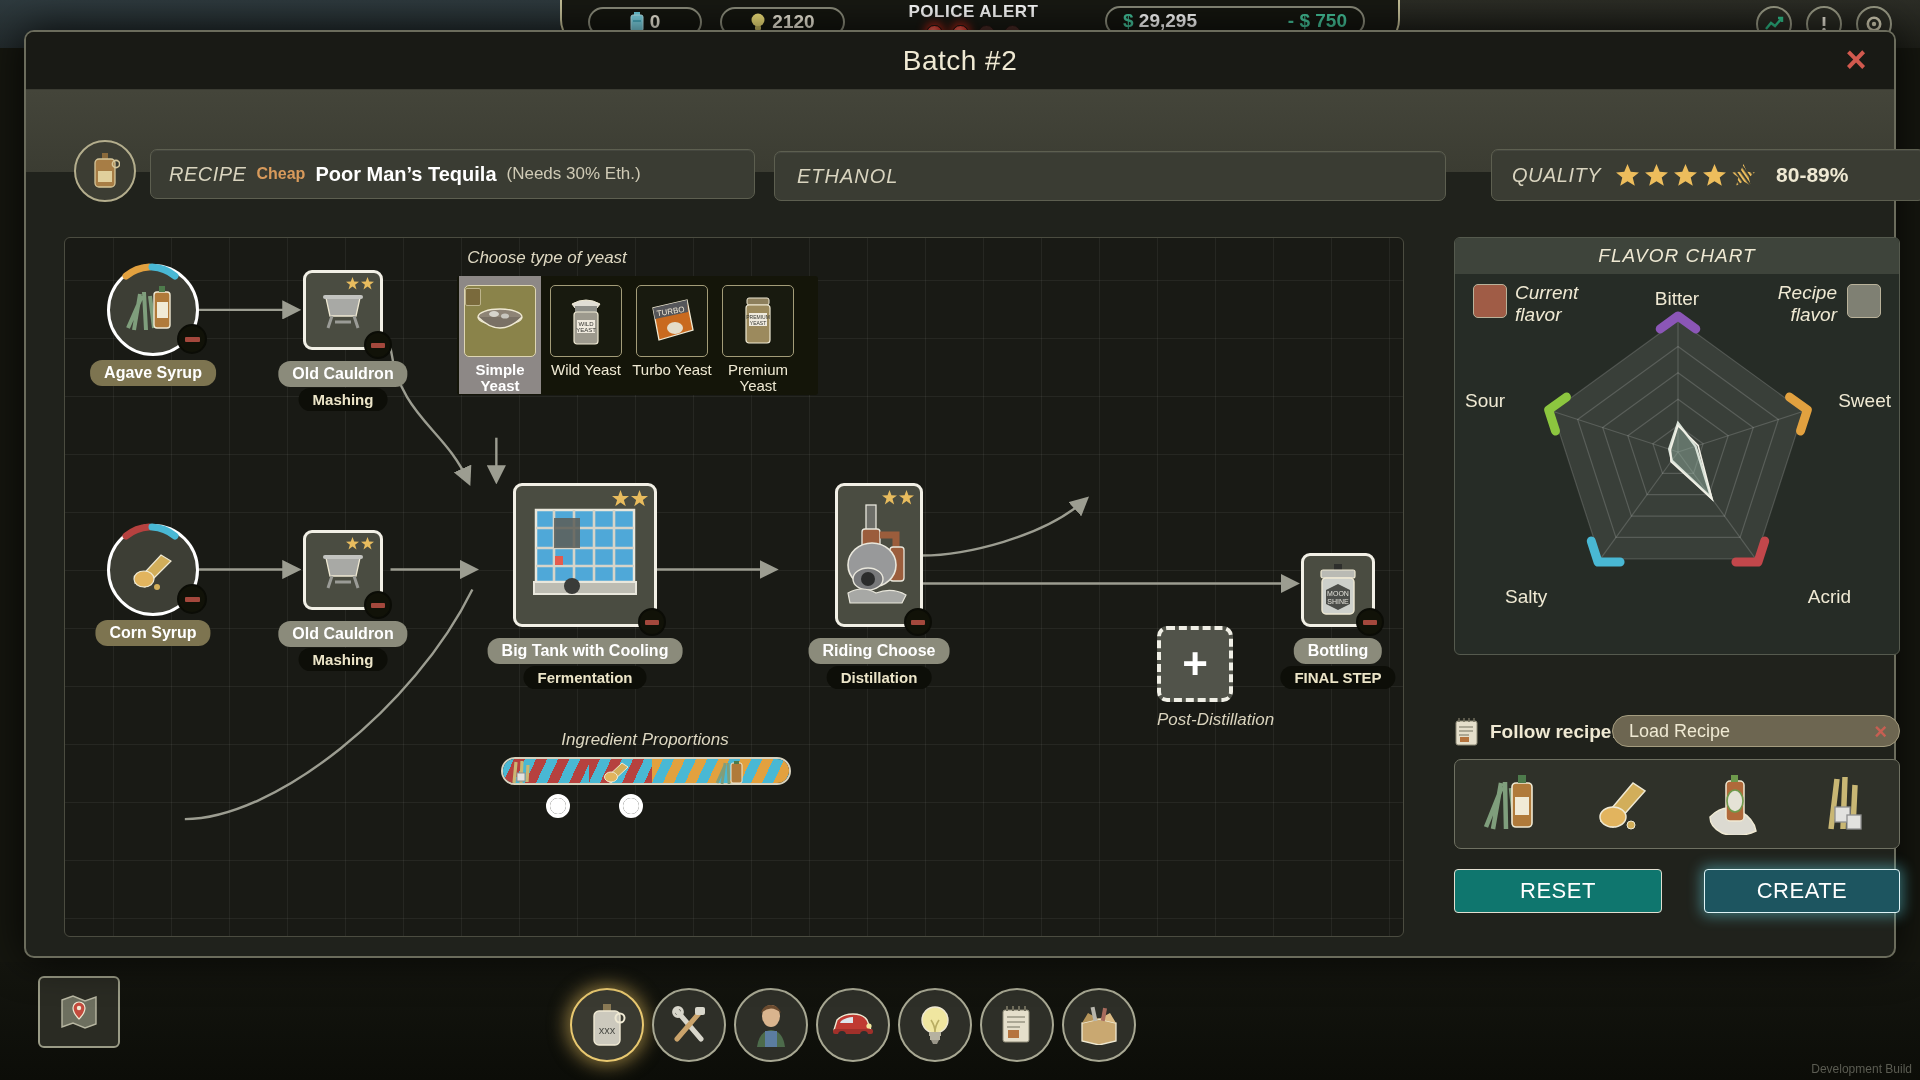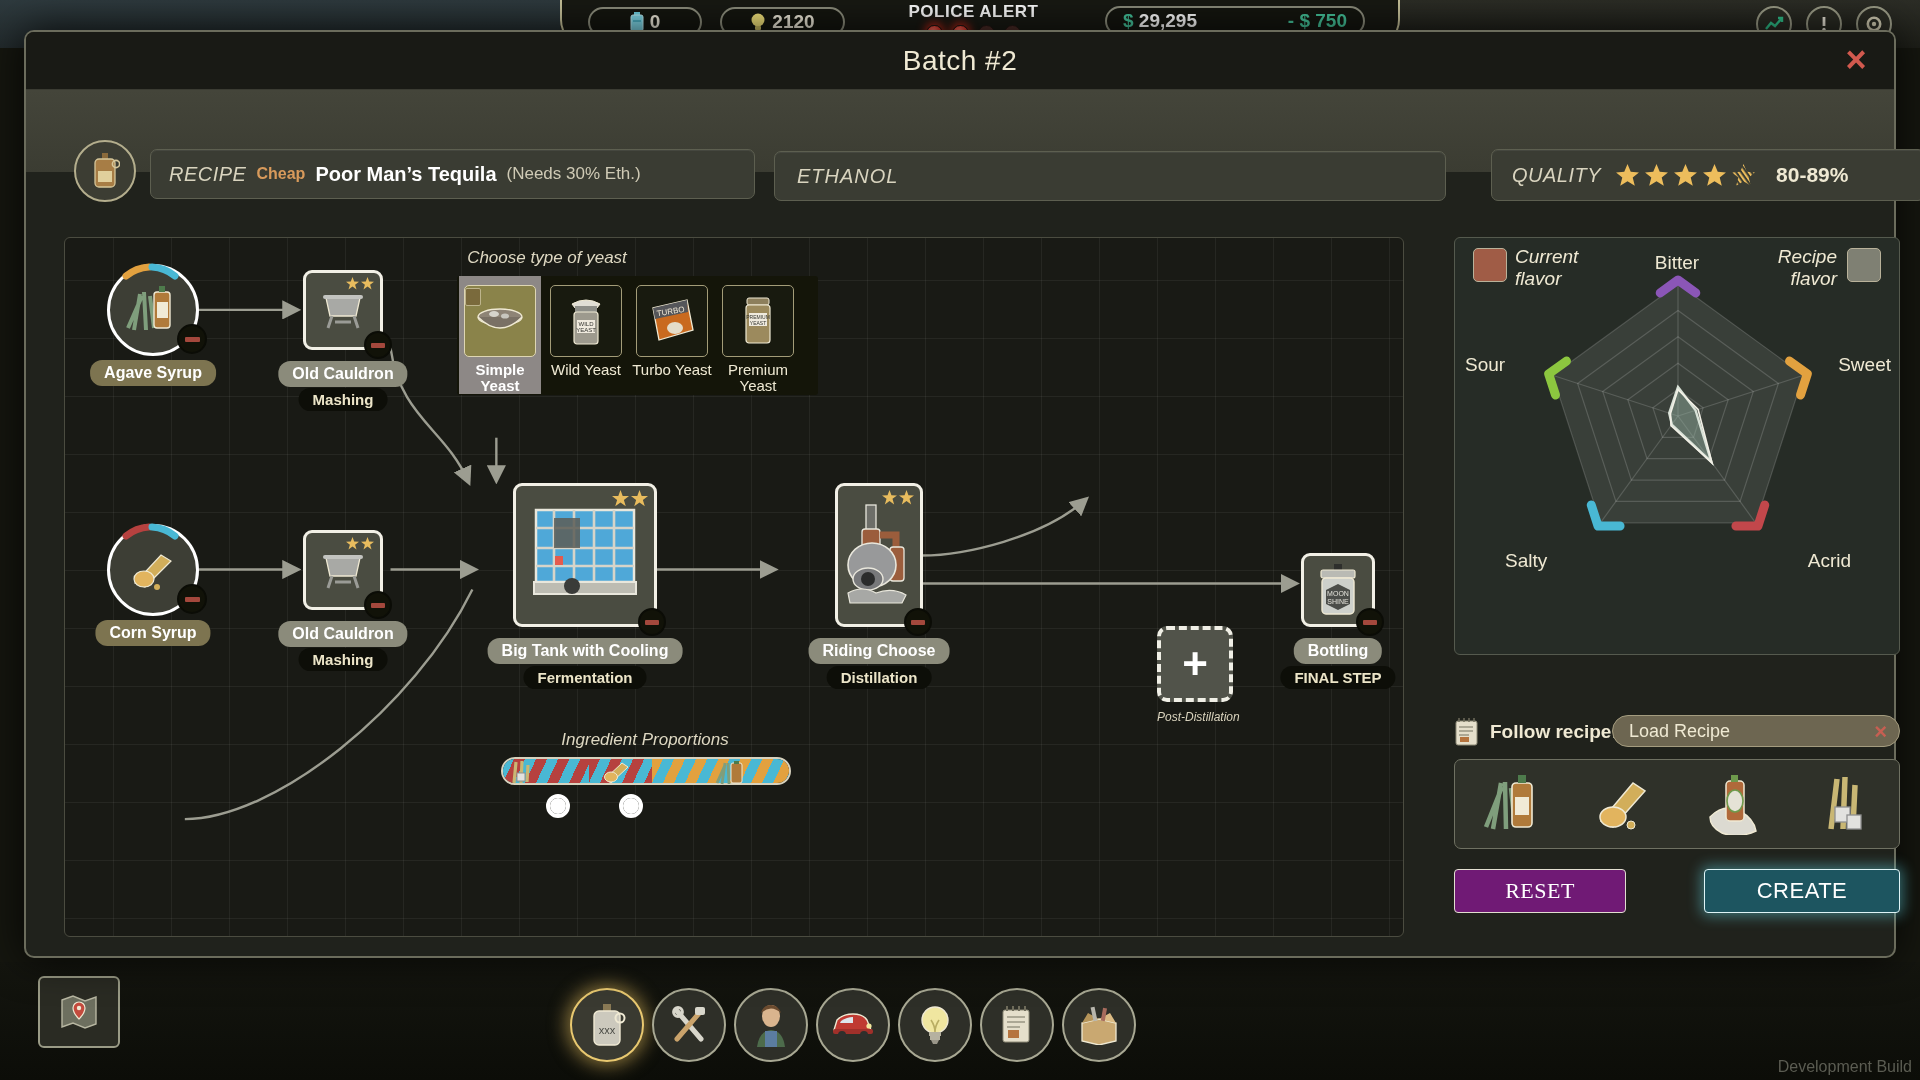--- a/index.html
+++ b/index.html
@@ -191,21 +191,21 @@
 
   
   #post-dist {
     position:absolute; left:1092px; top:388px; width:76px; height:76px;
     background:#51534a; border:4px dashed #f0efe6; border-radius:10px;
     display:flex; align-items:center; justify-content:center;
   }
   #post-dist .plus { color:#fff; font-size:44px; line-height:.7; font-weight:bold;}
   #post-dist-label {
     position:absolute; left:1092px; top:472px; width:76px; text-align:center;
-    font-style:italic; font-size:12px; color:#d9d3bd; white-space:nowrap;
+    font-style:italic; font-size:17px; color:#d9d3bd; white-space:nowrap;
   }
 
   
   #prop-caption {
     position:absolute; left:430px; top:492px; width:300px; text-align:center;
     font-style:italic; font-size:17px; color:#ded8c2;
   }
   #prop-bar {
     position:absolute; left:436px; top:519px; width:290px; height:28px;
     border:2px solid #d7d2be; border-radius:14px; overflow:hidden; display:flex;
@@ -268,21 +268,21 @@
     position:absolute; left:0; top:522px; width:446px; height:90px;
     background:#2f3129; border:1px solid #6f7162; border-radius:7px;
     display:flex; align-items:center; justify-content:space-around;
   }
   .strip-ico { width:58px; height:62px; }
   .act-btn {
     position:absolute; top:632px; height:44px; border-radius:4px;
     display:flex; align-items:center; justify-content:center;
     font-size:22px; color:#fff; letter-spacing:.5px;
   }
-  #reset-btn { left:0; width:172px; background:#701a75; border:1px solid #e2ded0;font-family:Liberation Serif, serif;}
+  #reset-btn { left:0; width:208px; background:#0f766e; border:1px solid #e2ded0;}
   #create-btn { right:0; width:196px; background:#1d5560; border:1px solid #dff4f7;
                 box-shadow:0 0 14px 3px rgba(100,220,235,.45);}
 
   
   #bottom-bar { position:absolute; left:0; bottom:0; width:1920px; height:118px; z-index:25;
                 background:linear-gradient(180deg,#14150f 0%, #0c0d08 100%);}
   #map-btn {
     position:absolute; left:38px; bottom:32px; width:82px; height:72px;
     background:#2a2b23; border:2px solid #9a9b86; border-radius:6px;
     display:flex; align-items:center; justify-content:center;
@@ -306,21 +306,21 @@
     display:flex; align-items:center; justify-content:center; gap:4px;
   }
   #pause-btn i { display:block; width:5px; height:18px; background:#efeadb;}
   #clock { font-size:30px; font-weight:bold; color:#fff; letter-spacing:.5px;}
   .speed-btn {
     width:42px; height:42px; border-radius:50%;
     background:#1b1c15; border:2px solid #a9a58c;
     display:flex; align-items:center; justify-content:center;
     font-size:18px; font-weight:bold; color:#cfcab1;
   }
-  #build-tag { position:absolute; right:8px; bottom:4px; font-size:16px; color:#5b5c52;}
+  #build-tag { position:absolute; right:8px; bottom:4px; font-size:12px; color:#5b5c52;}
 </style>
 </head>
 <body>
 
 <div id="top-hud">
   <div id="top-hud-bg-left"></div>
   <div id="hud-center-plate"></div>
 
   <div id="pill-jars" class="pill">
     <svg width="14" height="20" viewBox="0 0 14 20">
@@ -689,20 +689,23 @@
         <i></i>
       </div>
     <div class="prop-thumb" style="left:554px;">
         <i></i>
       </div>
   </div>
 
   <div id="right-panel">
 
     <div id="flavor-card">
+      <div id="flavor-title-bar">
+        <span id="flavor-title">FLAVOR CHART</span>
+      </div>
 
       <div id="flavor-body">
         <div class="legend-sw" id="legend-cur-sw"></div>
         <div class="legend-txt" id="legend-cur-txt">
           <div>Current</div>
           <div>flavor</div>
         </div>
         <div class="legend-sw" id="legend-rec-sw"></div>
         <div class="legend-txt" id="legend-rec-txt">
           <div>Recipe</div>

